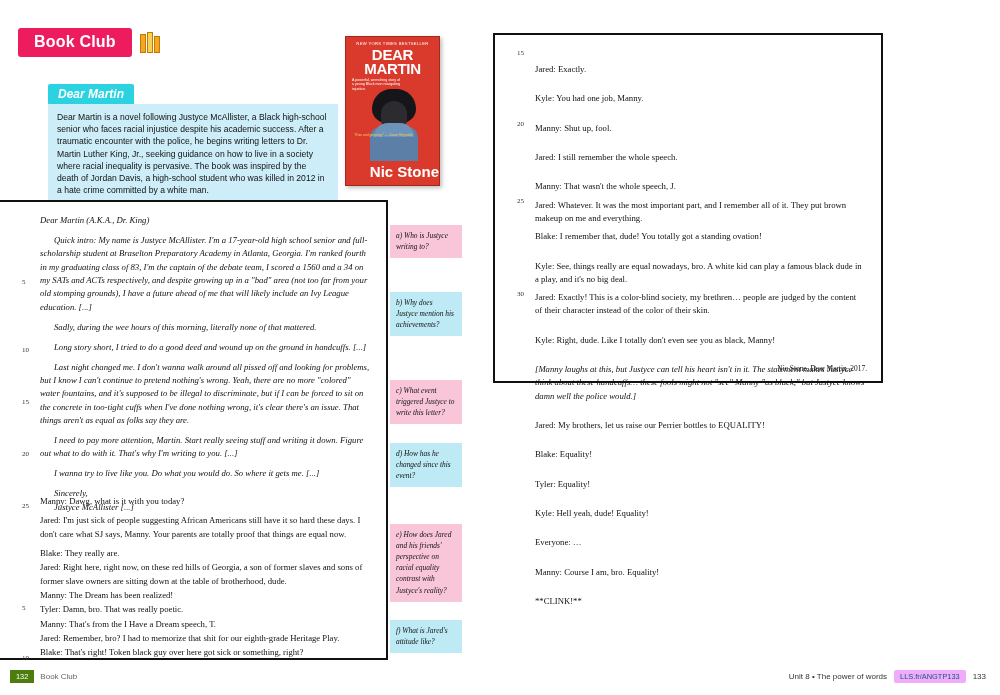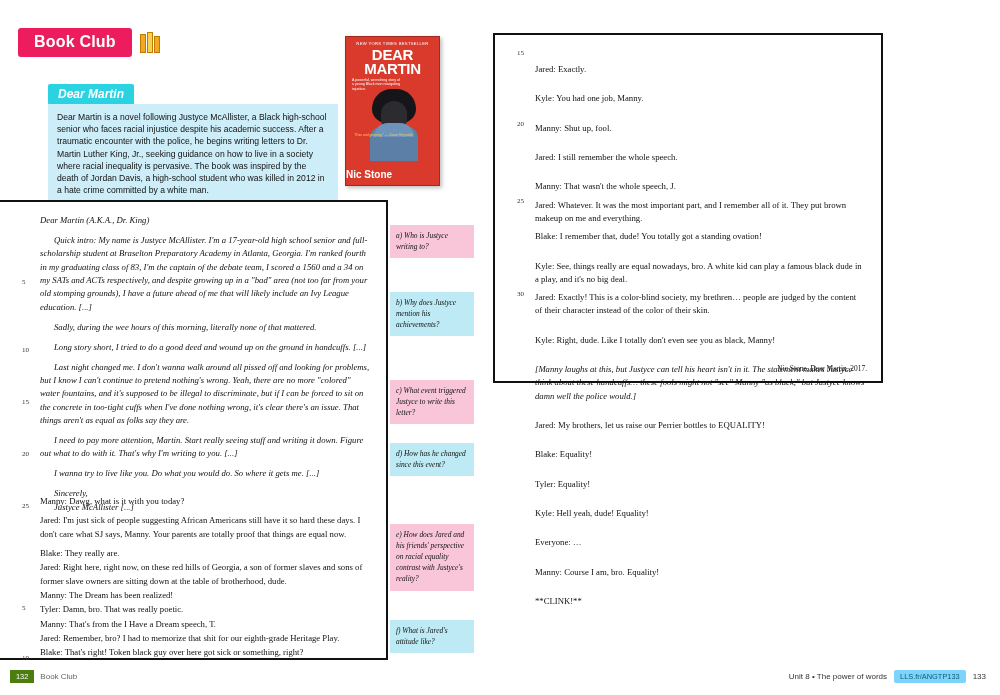--- a/index.html
+++ b/index.html
@@ -53,22 +53,22 @@
     box-shadow:2px 2px 4px rgba(0,0,0,0.25);
   }
   .cover .c-top { position:absolute; top:4px; left:0; width:100%; text-align:center;
       font-size:4.2px; color:#fff; letter-spacing:0.3px;}
   .cover .c-title { position:absolute; top:11px; left:0; width:100%; text-align:center;
       font-size:15px; font-weight:bold; color:#fff; line-height:0.95; letter-spacing:-0.3px;}
   .cover .c-sub { position:absolute; top:41px; left:6px; width:50px;
       font-size:3.6px; color:#fff; line-height:1.25;}
   .cover .c-quote { position:absolute; top:96px; left:8px; width:60px;
       font-size:3.4px; color:#f7d154; line-height:1.3; font-style:italic;}
-  .cover .c-author { position:absolute; bottom:5px; left:0; width:100%; text-align:left;
-      font-size:10px; font-weight:bold; color:#fff;}
+  .cover .c-author { position:absolute; bottom:5px; left:0; width:100%; text-align:right;
+      font-size:15px; font-weight:bold; color:#fff;}
   .cover .face {
     position:absolute; left:24px; top:52px; width:48px; height:72px;
   }
   .cover .hair { position:absolute; left:2px; top:0; width:44px; height:34px;
       background:#16161a; border-radius:22px 22px 16px 16px;}
   .cover .skin { position:absolute; left:11px; top:12px; width:26px; height:30px;
       background:#2b2b30; border-radius:13px 13px 12px 12px;}
   .cover .body { position:absolute; left:0px; top:38px; width:48px; height:34px;
       background:#5b7fa6; border-radius:10px 10px 0 0;}
   .cover .hood { position:absolute; left:4px; top:34px; width:40px; height:14px;
@@ -96,21 +96,21 @@
   .dialogue-left {
     position:absolute; left:40px; top:495px; width:330px;
     font-family:"Liberation Serif", serif;
     font-size:8.7px; line-height:1.53; color:#111;
   }
   .dialogue-left p { margin:0 0 1px 0; }
   .dialogue-left p.gap { margin-top:6px; }
 
   
   .qnote {
-    position:absolute; width:84px;
+    position:absolute; width:72px;
     font-family:"Liberation Sans", sans-serif;
     font-size:7.4px; line-height:1.5; color:#111;
     padding:5px 6px 6px 6px;
   }
   .q-pink { background:#f9c6d9; }
   .q-cyan { background:#bdeaf4; }
   .q-hand { font-family:"Liberation Serif", serif; font-style:italic; }
 
   
   .textbox-right {
@@ -128,21 +128,21 @@
   .src {
     position:absolute; right:14px; bottom:8px;
     font-family:"Liberation Serif", serif; font-size:7.4px; color:#111;
   }
 
   
   .footer-right {
     position:absolute; right:14px; bottom:12px; display:flex; align-items:center; gap:7px;
     font-size:8px; color:#333;margin-top:6px;
   }
-  .lls-pill { background:#7dd3fc; color:#0b5d72; padding:2px 6px; border-radius:2px; font-size:7.4px;}
+  .lls-pill { background:#f0abfc; color:#0b5d72; padding:2px 6px; border-radius:2px; font-size:7.4px;}
   .pagenum { font-size:8px; color:#333; }
   .footer-left {
     position:absolute; left:10px; bottom:12px; display:flex; align-items:center; gap:6px;
     font-size:8px; color:#666;
   }
   .footer-left .pg { background:#4d7c0f; color:#fff; padding:2px 6px; font-size:7.4px; }
 </style>
 </head>
 <body>
 

